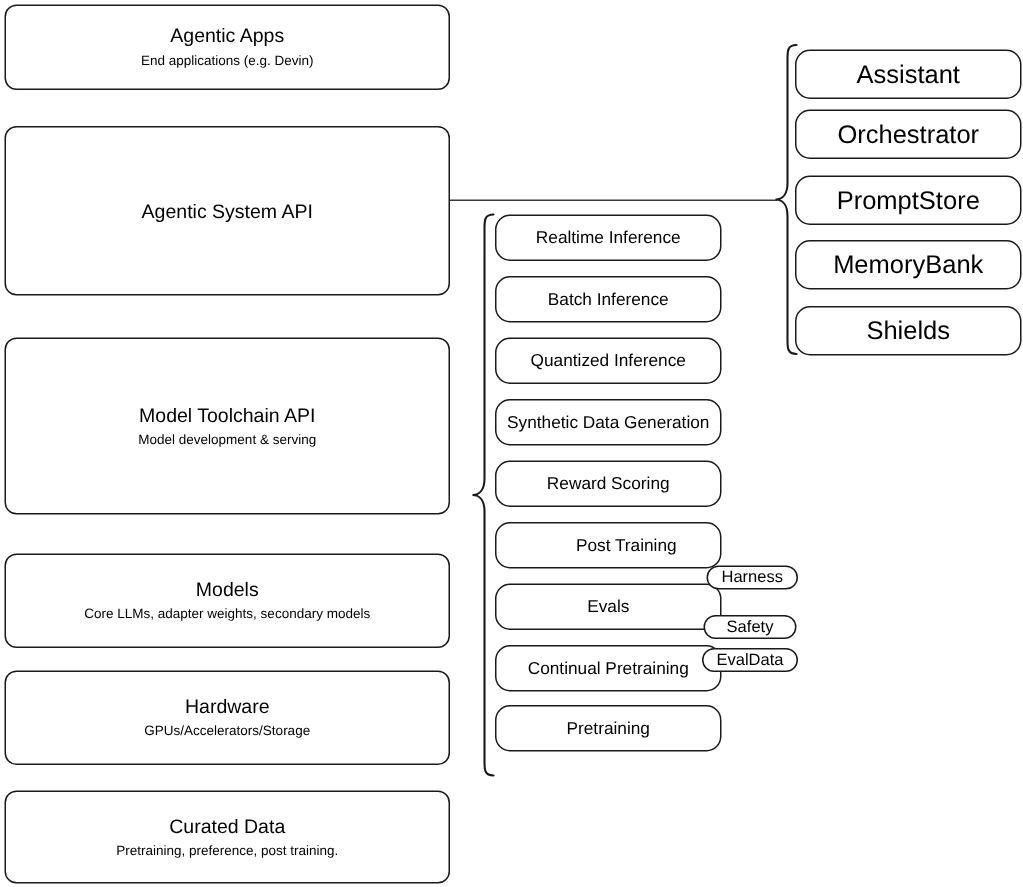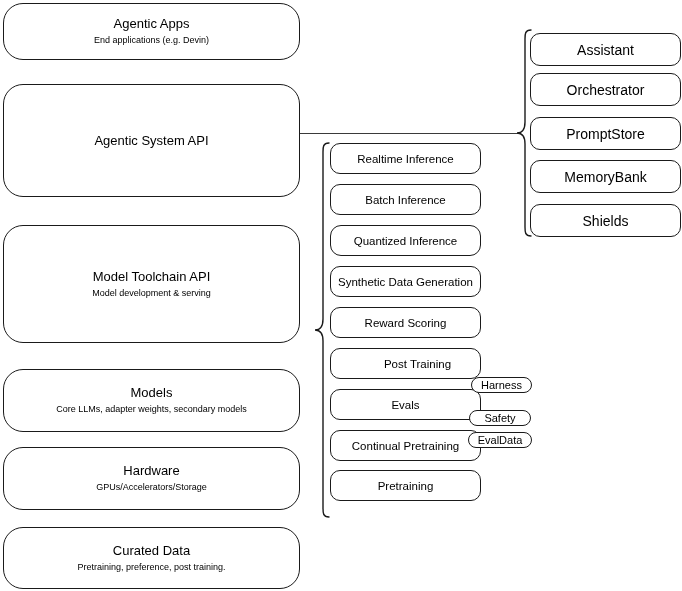--- a/index.html
+++ b/index.html
@@ -43,42 +43,42 @@
     line-height: 13px;
     color: #000;
     margin-top: 2px;
     white-space: nowrap;
   }
 
   
   .layer-box {
     left: 3px;
     width: 297px;
-    border-radius: 20px;
+    border-radius: 8px;
   }
 
   
   .mid-box {
     left: 330px;
     width: 151px;
     height: 31px;
     border-radius: 10px;
     z-index: 2;
   }
   .mid-box .title { font-size: 11.5px; }
 
   
   .right-box {
     left: 530px;
     width: 151px;
     height: 33px;
     border-radius: 10px;
     z-index: 2;
   }
-  .right-box .title { font-size: 14px; }
+  .right-box .title { font-size: 17px; }
 
   
   .pill {
     position: absolute;
     box-sizing: border-box;
     border: 1.4px solid #1a1a1a;
     border-radius: 999px;
     background: #ffffff;
     display: flex;
     align-items: center;
@@ -152,21 +152,21 @@
       <path d="M15 2 C9 2 9 6 9 11 L9 94 C9 101 6 105 1 105 C6 105 9 109 9 116 L9 199 C9 204 9 208 15 208" stroke="#1a1a1a" stroke-width="1.4" fill="none" stroke-linecap="round"></path>
     </svg>
   </div>
 
   <div class="box mid-box" style="top:143px;">
     <div class="title">Realtime Inference</div>
   </div>
   <div class="box mid-box" style="top:184px;">
     <div class="title">Batch Inference</div>
   </div>
-  <div class="box mid-box" style="top:225px;border-radius:11px;">
+  <div class="box mid-box" style="top:225px;">
     <div class="title">Quantized Inference</div>
   </div>
   <div class="box mid-box" style="top:266px;">
     <div class="title">Synthetic Data Generation</div>
   </div>
   <div class="box mid-box" style="top:307px;">
     <div class="title">Reward Scoring</div>
   </div>
   <div class="box mid-box" style="top:348px;padding-left:24px;">
     <div class="title">Post Training</div>

